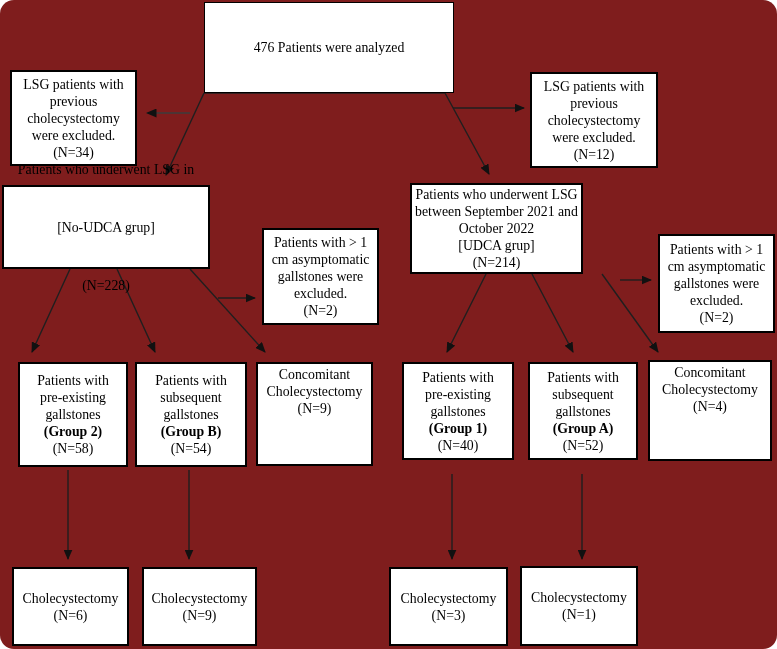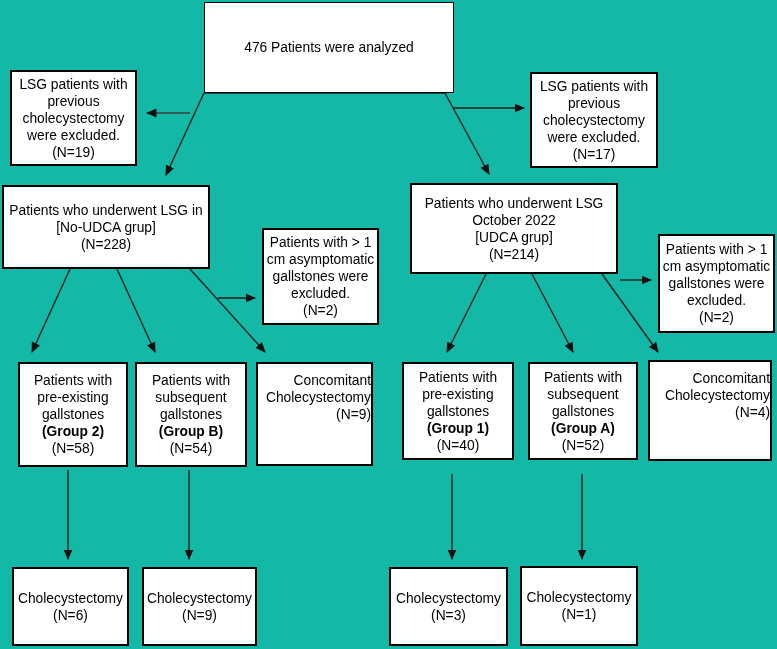--- a/index.html
+++ b/index.html
@@ -1,39 +1,40 @@
 <!DOCTYPE html>
 <html><head>
 <meta charset="utf-8">
 <style>
   html,body{margin:0;padding:0;background:#ffffff;}
   #canvas{
     position:relative;
     width:777px;height:649px;
-    background:#14b8a6;
-    font-family:Liberation Sans, sans-serif;
+    background:#7f1d1d;
+    font-family:Liberation Serif, serif;
     color:#000;
     overflow:hidden;
+    border-radius:14px;
   }
   #arrow-layer{position:absolute;left:0;top:0;width:777px;height:649px;}
   .box{
     position:absolute;
     box-sizing:border-box;
     border:2px solid #000;
     background:#fff;
     display:flex;
     flex-direction:column;
     align-items:center;
     justify-content:center;
     text-align:center;
     font-size:13.8px;
     line-height:17px;
   }
   .box.thin{border-width:1.5px;}
-  .box.top-align{justify-content:flex-start;padding-top:8px;align-items:flex-end;}
+  .box.top-align{justify-content:flex-start;padding-top:2px;}
   .line{white-space:nowrap;}
   .line.bold{font-weight:bold;}
   svg line{stroke:#1f1f1f;stroke-width:1.4;}
   svg line.soft{stroke:#3c3c3c;}
 </style>
 </head>
 <body>
 
 <div id="canvas">
 
@@ -72,39 +73,40 @@
 
   <div class="box thin" style="left:204px;top:2px;width:250px;height:91px;">
     <div class="line">476 Patients were analyzed</div>
   </div>
 
   <div class="box" style="left:10px;top:70px;width:127px;height:96px;">
     <div class="line">LSG patients with</div>
     <div class="line">previous</div>
     <div class="line">cholecystectomy</div>
     <div class="line">were excluded.</div>
-    <div class="line">(N=19)</div>
+    <div class="line">(N=34)</div>
   </div>
 
   <div class="box" style="left:530px;top:72px;width:128px;height:96px;">
     <div class="line">LSG patients with</div>
     <div class="line">previous</div>
     <div class="line">cholecystectomy</div>
     <div class="line">were excluded.</div>
-    <div class="line">(N=17)</div>
+    <div class="line">(N=12)</div>
   </div>
 
-  <div class="box" style="left:2px;top:185px;width:208px;height:84px;">
+  <div class="box" style="left:2px;top:185px;width:208px;height:84px;gap:41px;">
     <div class="line">Patients who underwent LSG in</div>
     <div class="line">[No-UDCA grup]</div>
     <div class="line">(N=228)</div>
   </div>
 
-  <div class="box" style="left:410px;top:183px;width:208px;height:91px;">
+  <div class="box" style="left:410px;top:183px;width:173px;height:91px;">
     <div class="line">Patients who underwent LSG</div>
+    <div class="line">between September 2021 and</div>
     <div class="line">October 2022</div>
     <div class="line">[UDCA grup]</div>
     <div class="line">(N=214)</div>
   </div>
 
   <div class="box" style="left:262px;top:228px;width:117px;height:97px;">
     <div class="line">Patients with &gt; 1</div>
     <div class="line">cm asymptomatic</div>
     <div class="line">gallstones were</div>
     <div class="line">excluded.</div>

